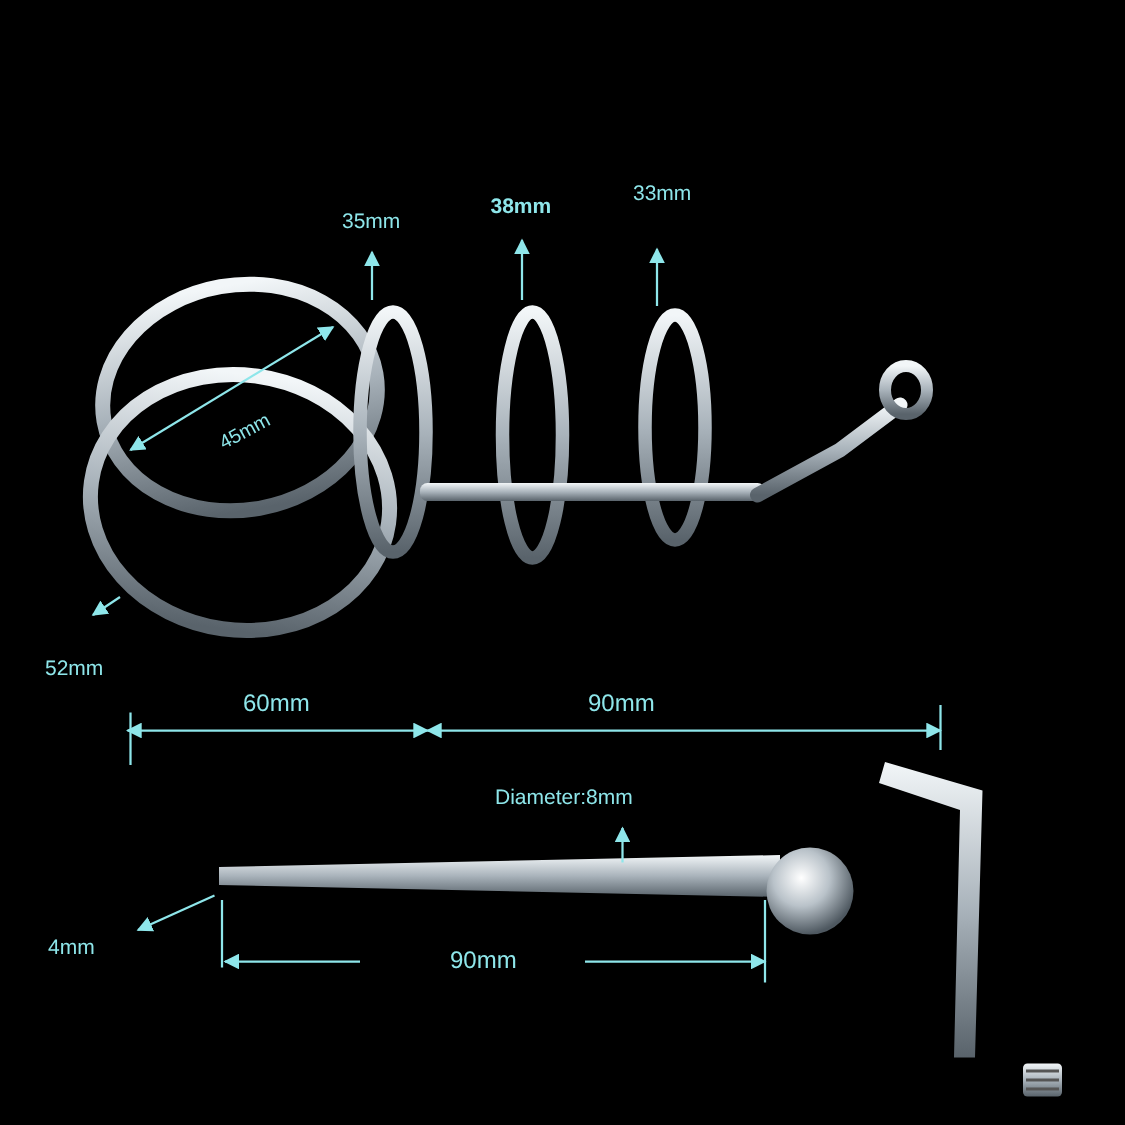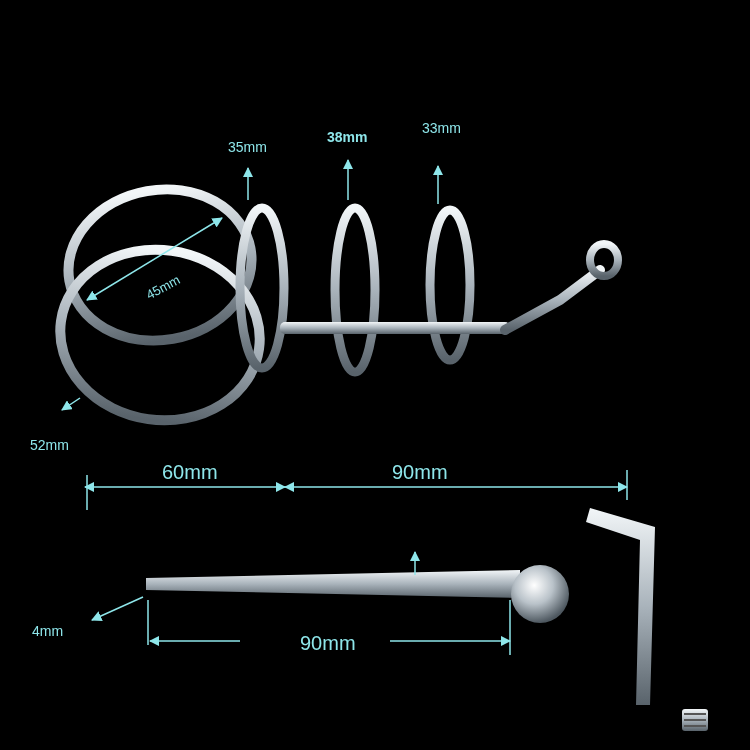--- a/index.html
+++ b/index.html
@@ -1,20 +1,20 @@
 <!DOCTYPE html>
 <html><head>
 <meta charset="utf-8">
 <style>
   html, body { margin: 0; padding: 0; background: #000; }
   body { width: 750px; height: 750px; position: relative; overflow: hidden; font-family: "Liberation Sans", sans-serif; }
   .scene { position: absolute; left: 0; top: 0; width: 750px; height: 750px; }
   .label { position: absolute; color: #8ee6ea; white-space: nowrap; line-height: 1; }
   .big { font-size: 14px; }
-  .small { font-size: 20px; }
+  .small { font-size: 16px; }
   .diag { font-size: 13px; transform: rotate(-28deg); transform-origin: left top; }
 </style>
 </head>
 <body>
 
 <div class="scene">
   <svg width="750" height="750" viewBox="0 0 750 750">
     <defs>
       <linearGradient id="metal" x1="0" y1="0" x2="0" y2="1">
         <stop offset="0" stop-color="#f2f6f8"></stop>
@@ -81,15 +81,16 @@
     </g>
   </svg>
 
   <span class="label big" style="left:228px;top:140px;">35mm</span>
   <span class="label big" style="left:327px;top:130px;font-weight:bold;">38mm</span>
   <span class="label big" style="left:422px;top:121px;">33mm</span>
   <span class="label diag" style="left:144px;top:290px;">45mm</span>
   <span class="label big" style="left:30px;top:422px;margin-top:16px;">52mm</span>
   <span class="label small" style="left:162px;top:462px;">60mm</span>
   <span class="label small" style="left:392px;top:462px;">90mm</span>
+  <span class="label big" style="left:330px;top:524px;">Diameter:8mm</span>
   <span class="label big" style="left:32px;top:624px;">4mm</span>
   <span class="label small" style="left:300px;top:633px;">90mm</span>
 </div>
 
 </body></html>

